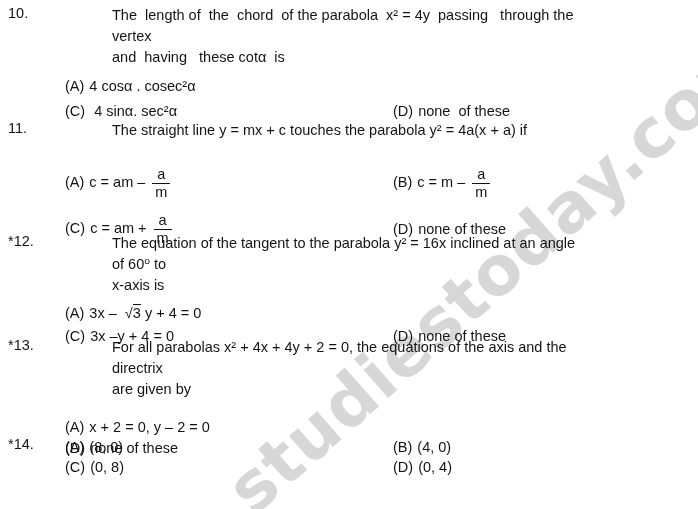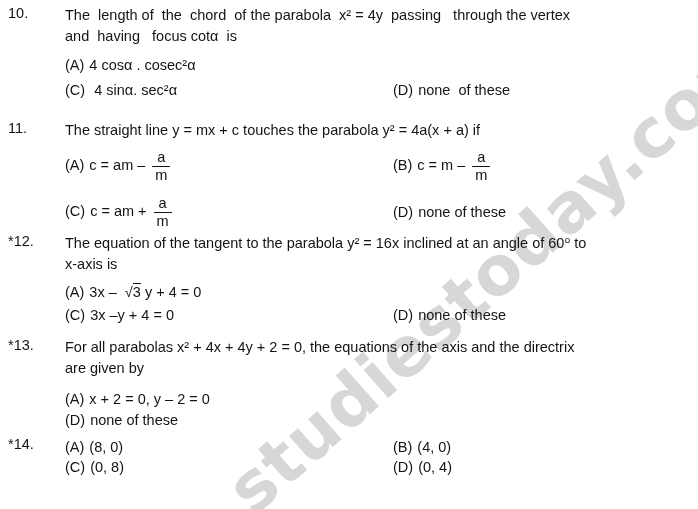--- a/index.html
+++ b/index.html
@@ -12,21 +12,21 @@
   .watermark {
     position:absolute; left:238px; top:460px; z-index:0;
     font-family:"DejaVu Sans","Liberation Sans",sans-serif;
     font-size:68px; font-weight:bold; letter-spacing:1px;
     color:#d7d7d7; white-space:nowrap;
     transform:rotate(-41.5deg); transform-origin:0 50%;
   }
   .q { position:absolute; left:0; width:588px; z-index:1; }
   .qnum { position:absolute; left:8px; top:0; width:52px; }
   .qbody { margin-left:65px; }
-  .stem { line-height:21px; white-space:pre-wrap; }
+  .stem { line-height:21px; white-space:pre-wrap;margin-left:47px; }
   .opts { margin-top:6px; }
   .optrow { display:flex;align-items:center; }
   .opt { white-space:pre-wrap; }
   .optA { flex:0 0 328px; width:328px; }
   .optB { flex:1; }
   .lbl { margin-right:5px; }
   .q10 .optrow { line-height:25px; }
   .q12 .optrow { line-height:23px; }
   .q13 .optrow { line-height:21px; }
   .q14 .optrow { line-height:20px; }
@@ -43,38 +43,38 @@
 <body>
 
 <div class="page">
 
   <div class="watermark">studiestoday.com</div>
 
   <div class="q q10" style="top:5px">
     <div class="qnum">10.</div>
     <div class="qbody">
       <div class="stem">The  length of  the  chord  of the parabola  x² = 4y  passing   through the vertex</div>
-      <div class="stem">and  having   focus cotα  is</div>
+      <div class="stem">and  having   these cotα  is</div>
       <div class="opts">
         <div class="optrow">
           <div class="opt optA"><span class="lbl">(A)</span><span>4 cosα . cosec²α</span></div>
         </div>
         <div class="optrow">
           <div class="opt optA"><span class="lbl">(C)</span><span> 4 sinα. sec²α</span></div>
           <div class="opt optB"><span class="lbl">(D)</span><span>none  of these</span></div>
         </div>
       </div>
     </div>
   </div>
 
   <div class="q q11" style="top:120px">
     <div class="qnum">11.</div>
     <div class="qbody">
       <div class="stem">The straight line y = mx + c touches the parabola y² = 4a(x + a) if</div>
-      <div class="opts" style="margin-top:2px">
+      <div class="opts" style="margin-top:19px">
         <div class="optrow fracrow">
           <div class="opt optA"><span class="lbl">(A)</span><span>c = am –</span><span class="frac"><span class="num">a</span><span class="den">m</span></span></div>
           <div class="opt optB"><span class="lbl">(B)</span><span>c = m –</span><span class="frac"><span class="num">a</span><span class="den">m</span></span></div>
         </div>
         <div class="optrow fracrow">
           <div class="opt optA"><span class="lbl">(C)</span><span>c = am +</span><span class="frac"><span class="num">a</span><span class="den">m</span></span></div>
           <div class="opt optB"><span class="lbl">(D)</span><span>none of these</span></div>
         </div>
       </div>
     </div>
@@ -95,21 +95,21 @@
         </div>
       </div>
     </div>
   </div>
 
   <div class="q q13" style="top:337px">
     <div class="qnum">*13.</div>
     <div class="qbody">
       <div class="stem">For all parabolas x² + 4x + 4y + 2 = 0, the equations of the axis and the directrix</div>
       <div class="stem">are given by</div>
-      <div class="opts" style="margin-top:10px">
+      <div class="opts" style="margin-top:17px">
         <div class="optrow">
           <div class="opt optA"><span class="lbl">(A)</span><span>x + 2 = 0, y – 2 = 0</span></div>
         </div>
         <div class="optrow">
           <div class="opt optB"><span class="lbl">(D)</span><span>none of these</span></div>
         </div>
       </div>
     </div>
   </div>
 

